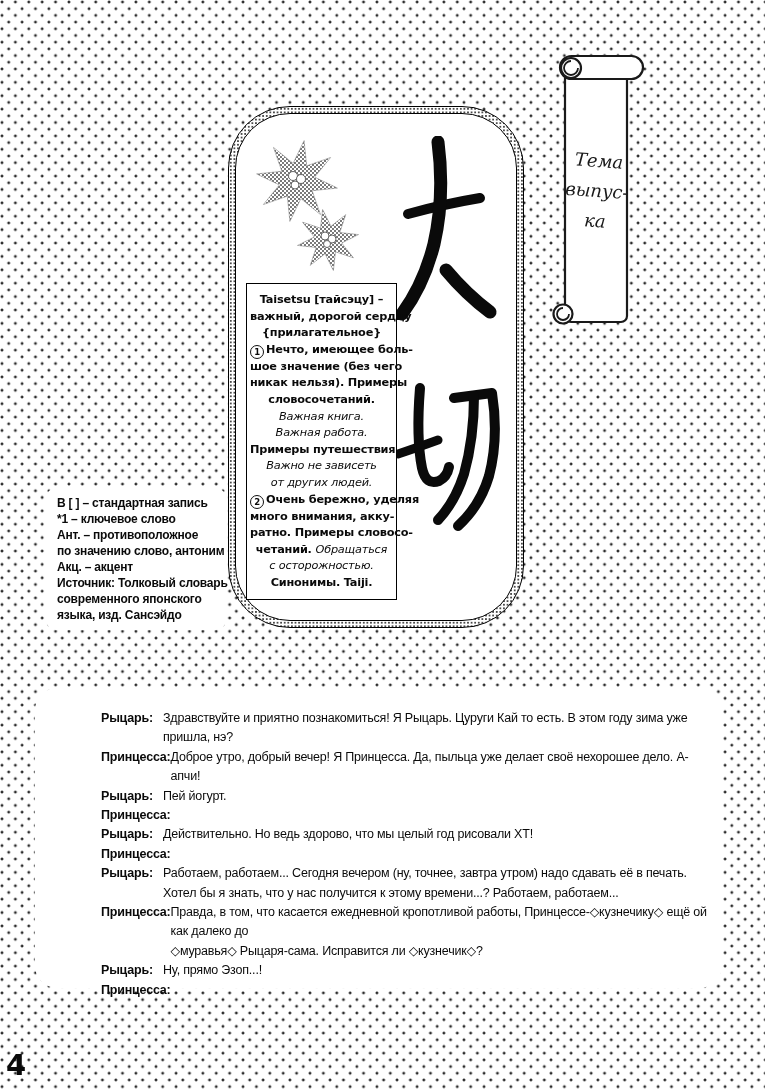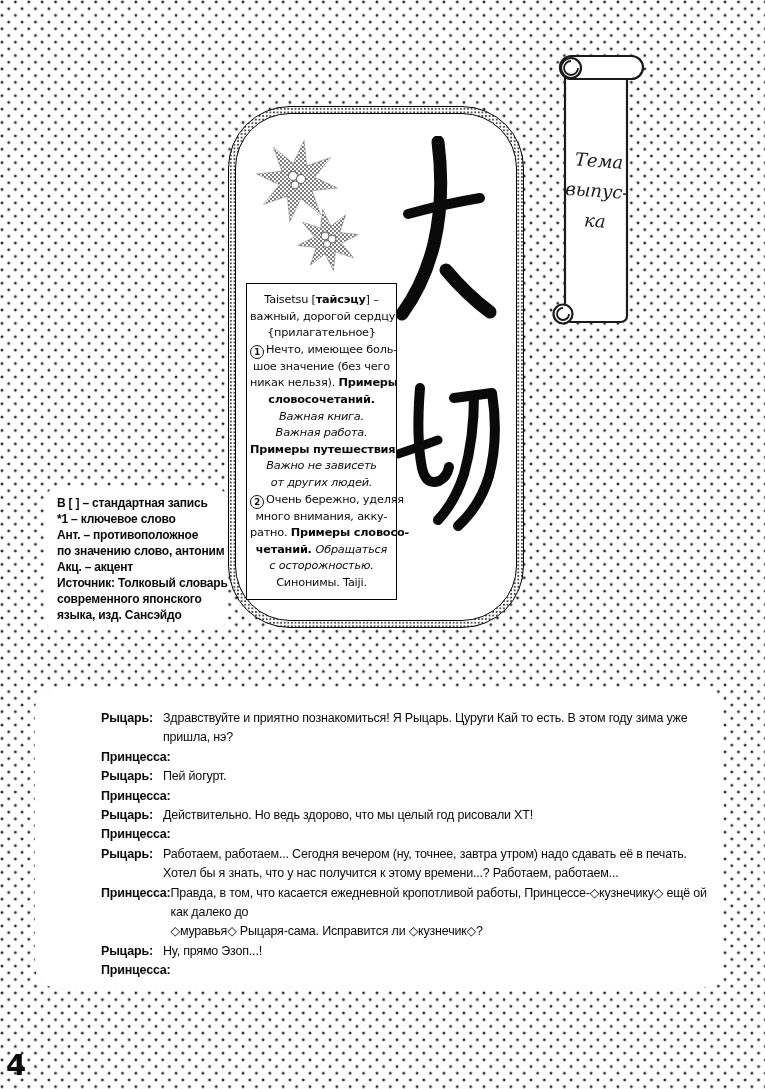--- a/index.html
+++ b/index.html
@@ -28,21 +28,21 @@
   .flowers{position:absolute;left:240px;top:128px;}
   .kanji-svg{position:absolute;}
   .kanji-top{left:396px;top:136px;}
   .kanji-bottom{left:394px;top:380px;}
   .def-box{
     position:absolute;left:246px;top:283px;width:151px;box-sizing:border-box;
     background:#fff;border:1.7px solid #000;padding:8px 3px 7px 3px;
     text-align:center;font-size:11.3px;line-height:16.6px;letter-spacing:-0.2px;
   }
   .def-line{white-space:nowrap;}
-  .sr{font-weight:400;}
+  .sr{font-weight:700;}
   .sb{font-weight:700;}
   .si{font-style:italic;}
   .circ{
     display:inline-flex;align-items:center;justify-content:center;
     width:12px;height:12px;border:1.2px solid #111;border-radius:50%;
     font-size:8.5px;font-weight:700;line-height:12px;vertical-align:-2px;margin-right:2px;
   }
   
   .scroll-svg{position:absolute;left:548px;top:44px;}
   .banner-text{
@@ -167,20 +167,21 @@
 современного японского
 языка, изд. Сансэйдо</div>
 
   <div class="dialogue-panel">
     <div class="dlg-row">
         <span class="dlg-name">Рыцарь:</span>
         <span class="dlg-text">Здравствуйте и приятно познакомиться! Я Рыцарь. Цуруги Кай то есть. В этом году зима уже пришла, нэ?</span>
       </div>
     <div class="dlg-row">
         <span class="dlg-name">Принцесса:</span>
+        <span class="dlg-text">Доброе утро, добрый вечер! Я Принцесса. Да, пыльца уже делает своё нехорошее дело. А-апчи!</span>
       </div>
     <div class="dlg-row">
         <span class="dlg-name">Рыцарь:</span>
         <span class="dlg-text">Пей йогурт.</span>
       </div>
     <div class="dlg-row">
         <span class="dlg-name">Принцесса:</span>
       </div>
     <div class="dlg-row">
         <span class="dlg-name">Рыцарь:</span>

